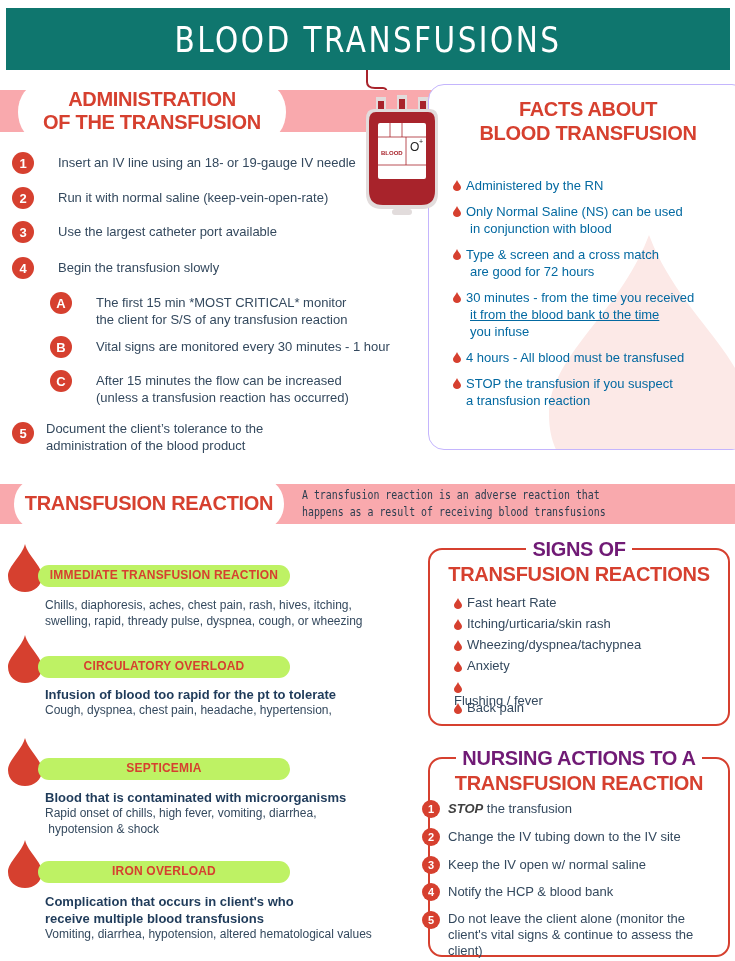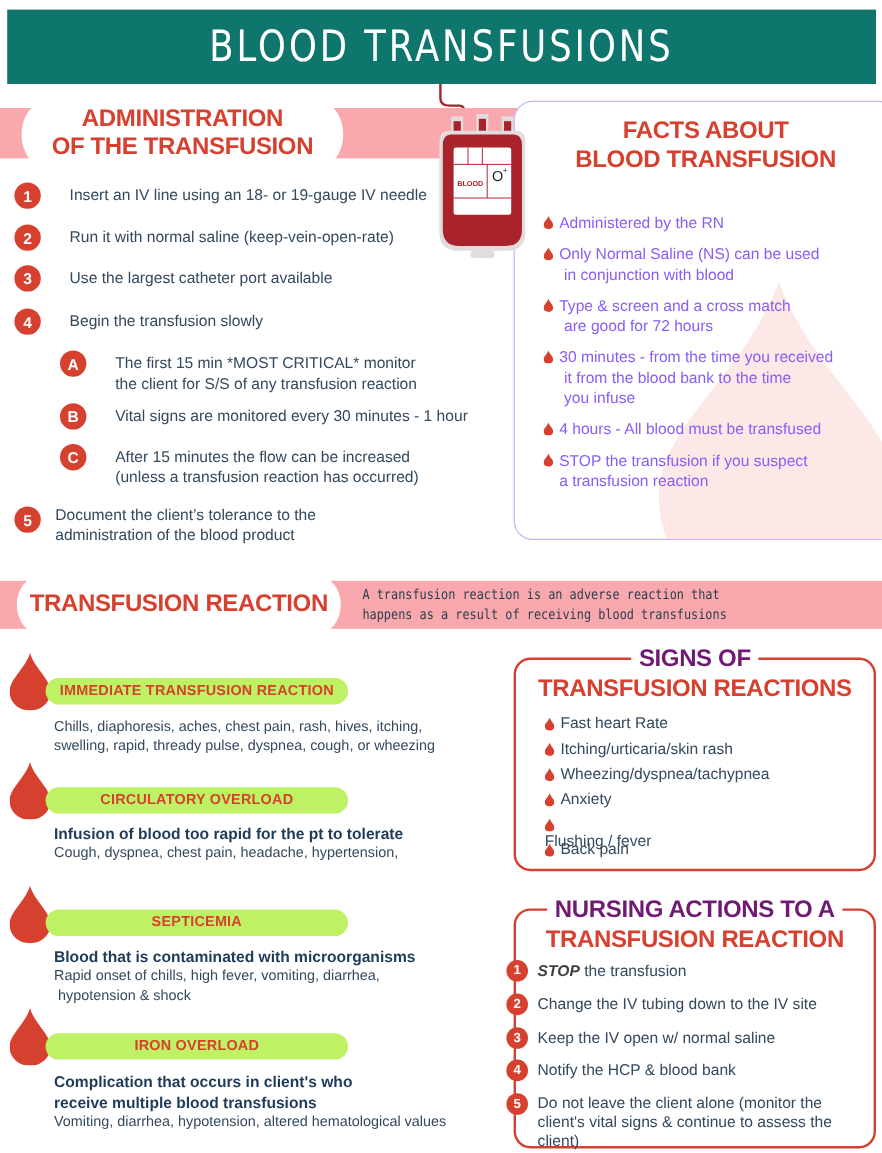--- a/index.html
+++ b/index.html
@@ -27,21 +27,21 @@
   .item-text { font-size: 13px; line-height: 17px; color: #34495e; margin-left: 24px; margin-top: 2px; }
 
   
   .bag { left: 366px; top: 95px; width: 72px; height: 122px; }
 
   
   .facts-box { left: 428px; top: 84px; width: 320px; height: 366px; border: 1px solid #c4b5fd; border-radius: 16px; background: #fff; overflow: hidden; }
   .facts-drop { position: absolute; left: 120px; top: 150px; width: 200px; height: 240px; }
   .facts-title { position: absolute; left: 0; top: 12px; width: 100%; text-align: center; color: #d6402f; font-weight: bold; font-size: 20px; line-height: 24px; letter-spacing: -0.3px; }
   .facts-list { position: absolute; left: 24px; top: 90px; width: 276px; }
-  .fact { position: absolute; left: 0; font-size: 13px; line-height: 17px; color: #8b5cf6; display: flex; }
+  .fact { position: absolute; left: 0; font-size: 13px; line-height: 17px; color: #0369a1; display: flex; }
   .drop-bullet { width: 8px; height: 11px; margin-right: 5px; margin-top: 3px; flex-shrink: 0; }
 
   
   .band2 { left: 0; top: 484px; width: 735px; height: 40px; background: #f9a9ad; }
   .band2-gap { left: 14px; top: 480px; width: 270px; height: 48px; background: #fff; border-radius: 24px / 30px; }
   .sec2-title { left: 14px; top: 492px; width: 270px; text-align: center; color: #d6402f; font-weight: bold; font-size: 20px; letter-spacing: -0.3px; }
   .sec2-desc { left: 302px; top: 487px; width: 420px; font-family: "DejaVu Sans Mono", monospace; font-size: 11.5px; line-height: 17px; color: #2c3e50; transform-origin: left top; transform: scaleX(0.86); }
 
   
   .reaction { position: absolute; left: 8px; width: 400px; }
@@ -161,21 +161,21 @@
         <div>Type &amp; screen and a cross match</div>
         <div style="padding-left:4px;">are good for 72 hours</div>
       </div>
     </div>
     <div class="fact" style="top:114px;">
       <svg class="drop-bullet" viewBox="0 0 8 11">
           <path d="M4 0 C5 3 8 5 8 7.5 C8 9.5 6 11 4 11 C2 11 0 9.5 0 7.5 C0 5 3 3 4 0Z" fill="#d6402f"></path>
         </svg>
       <div>
         <div>30 minutes - from the time you received</div>
-        <div style="padding-left:4px;">it from the blood bank to the time</div>
+        <div style="padding-left:4px;text-decoration:underline;">it from the blood bank to the time</div>
         <div style="padding-left:4px;">you infuse</div>
       </div>
     </div>
     <div class="fact" style="top:174px;">
       <svg class="drop-bullet" viewBox="0 0 8 11">
           <path d="M4 0 C5 3 8 5 8 7.5 C8 9.5 6 11 4 11 C2 11 0 9.5 0 7.5 C0 5 3 3 4 0Z" fill="#d6402f"></path>
         </svg>
       <div>4 hours - All blood must be transfused</div>
     </div>
     <div class="fact" style="top:200px;">

